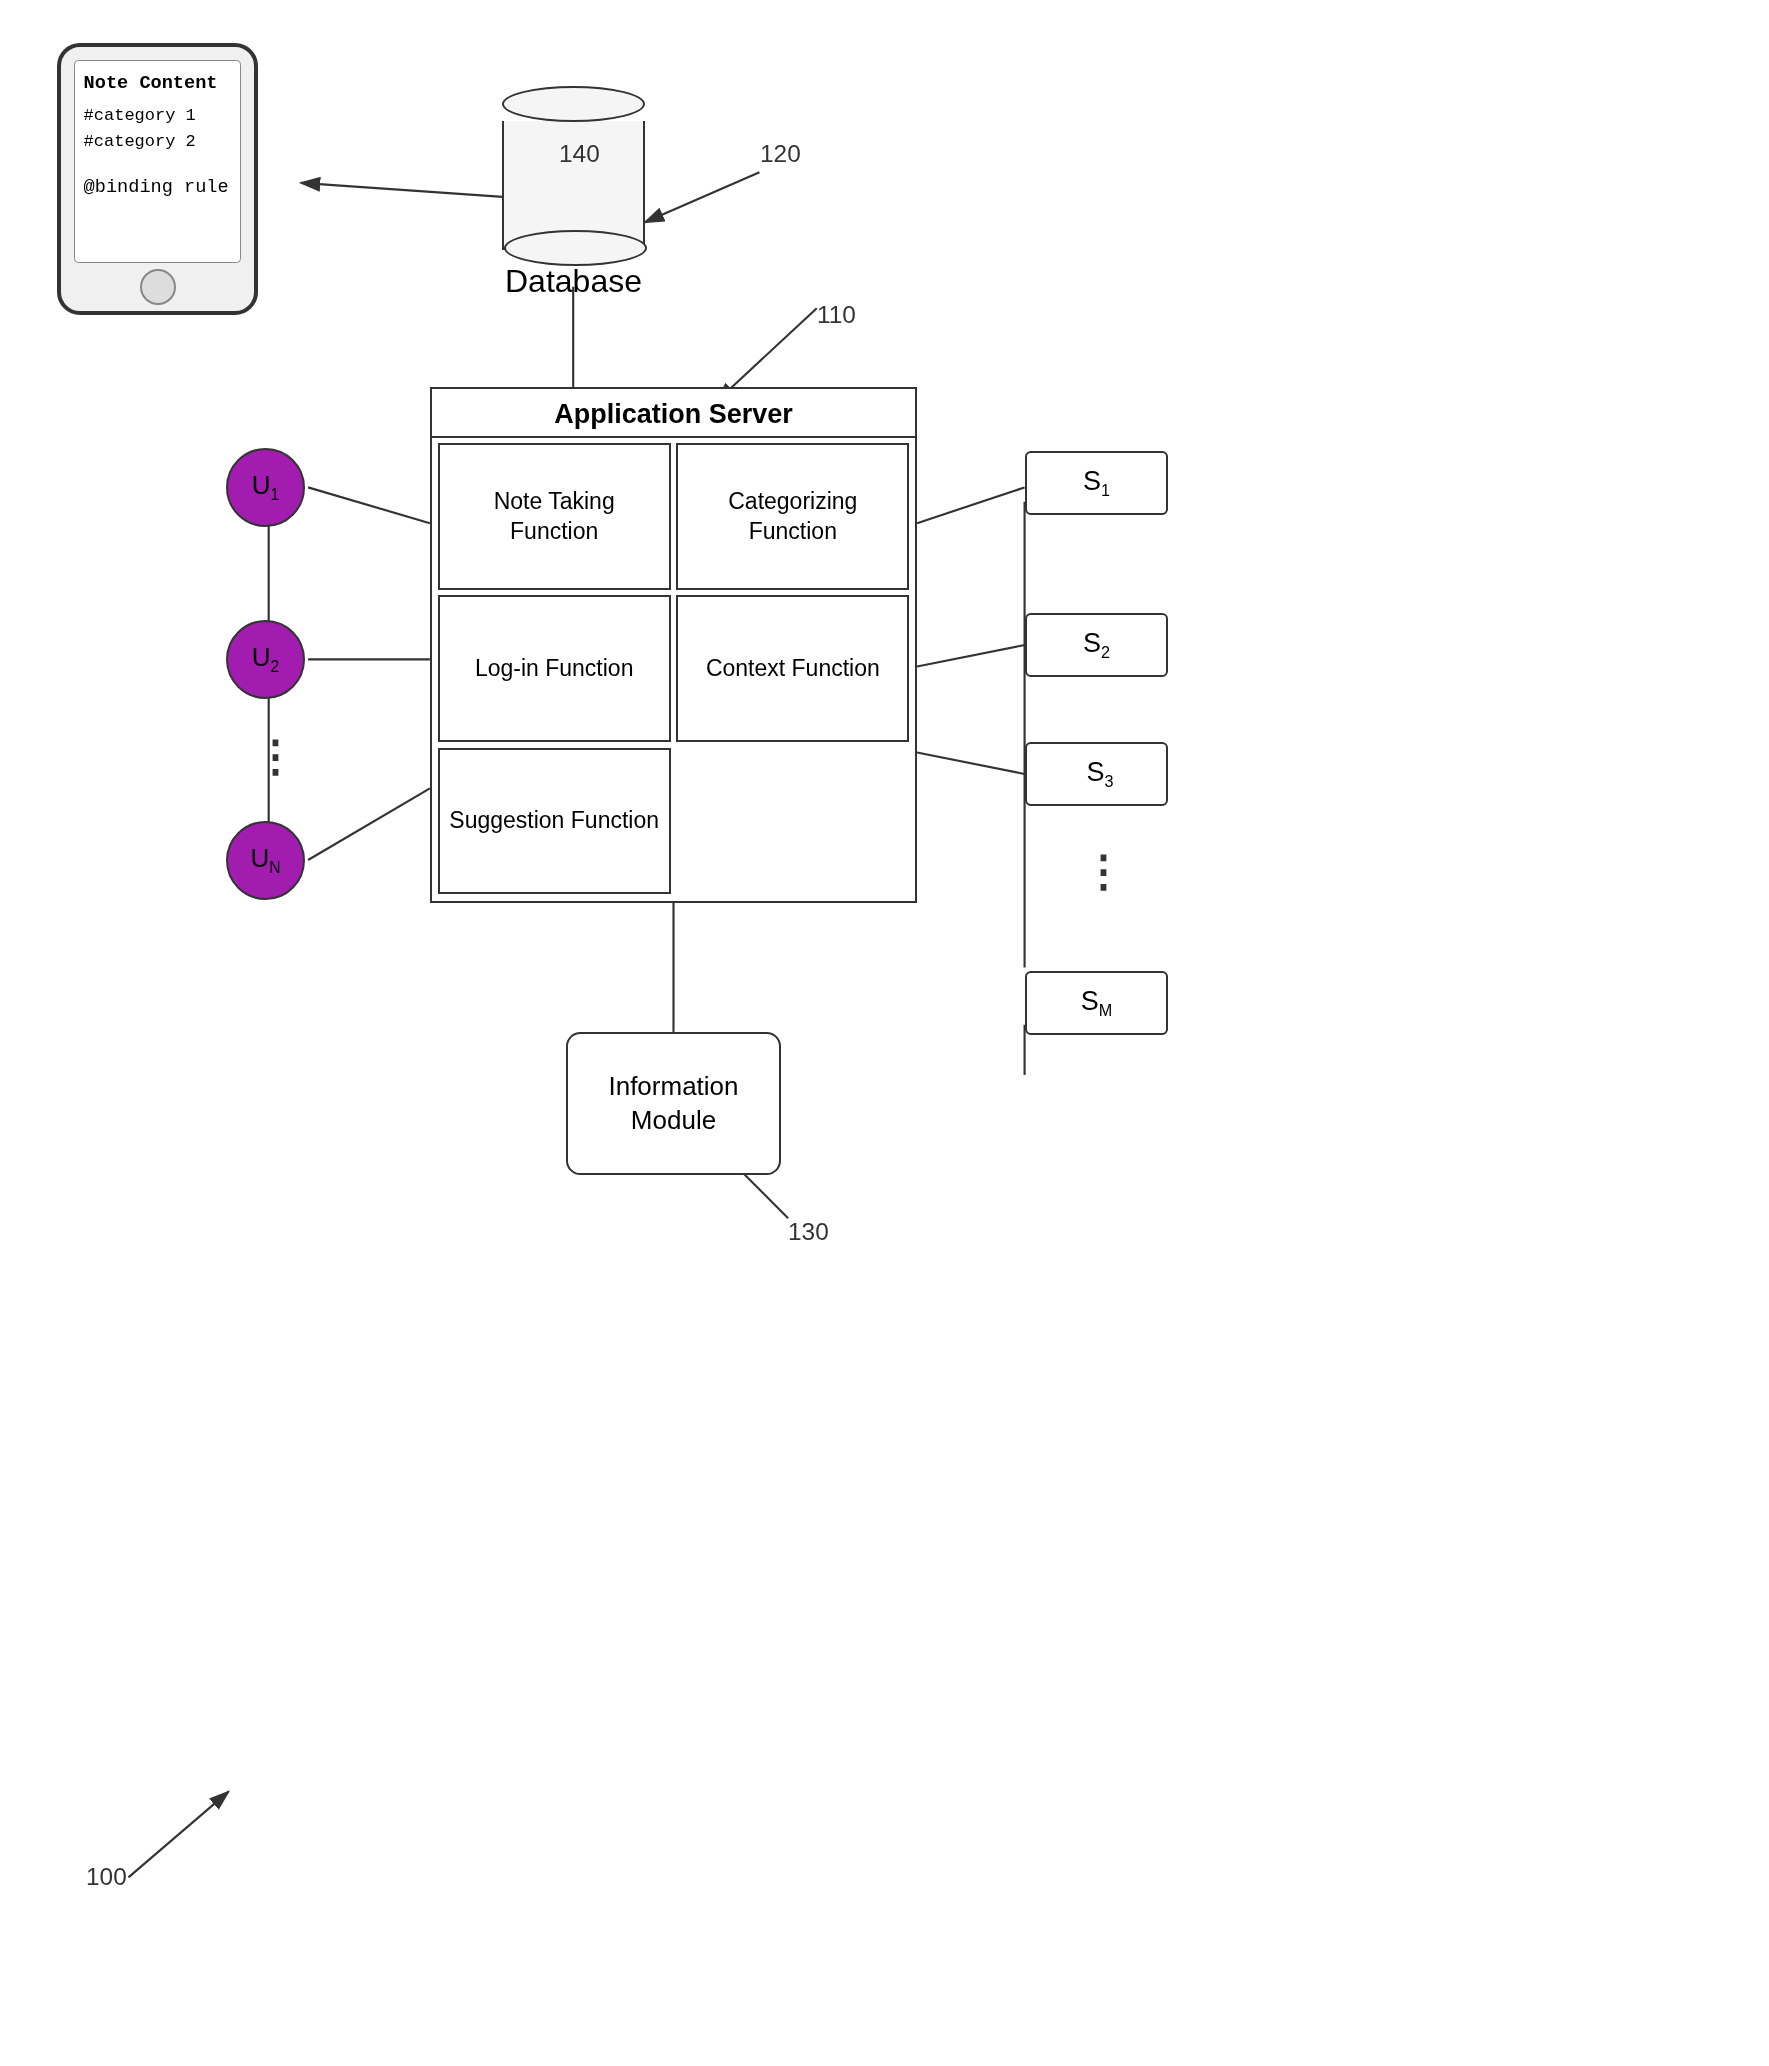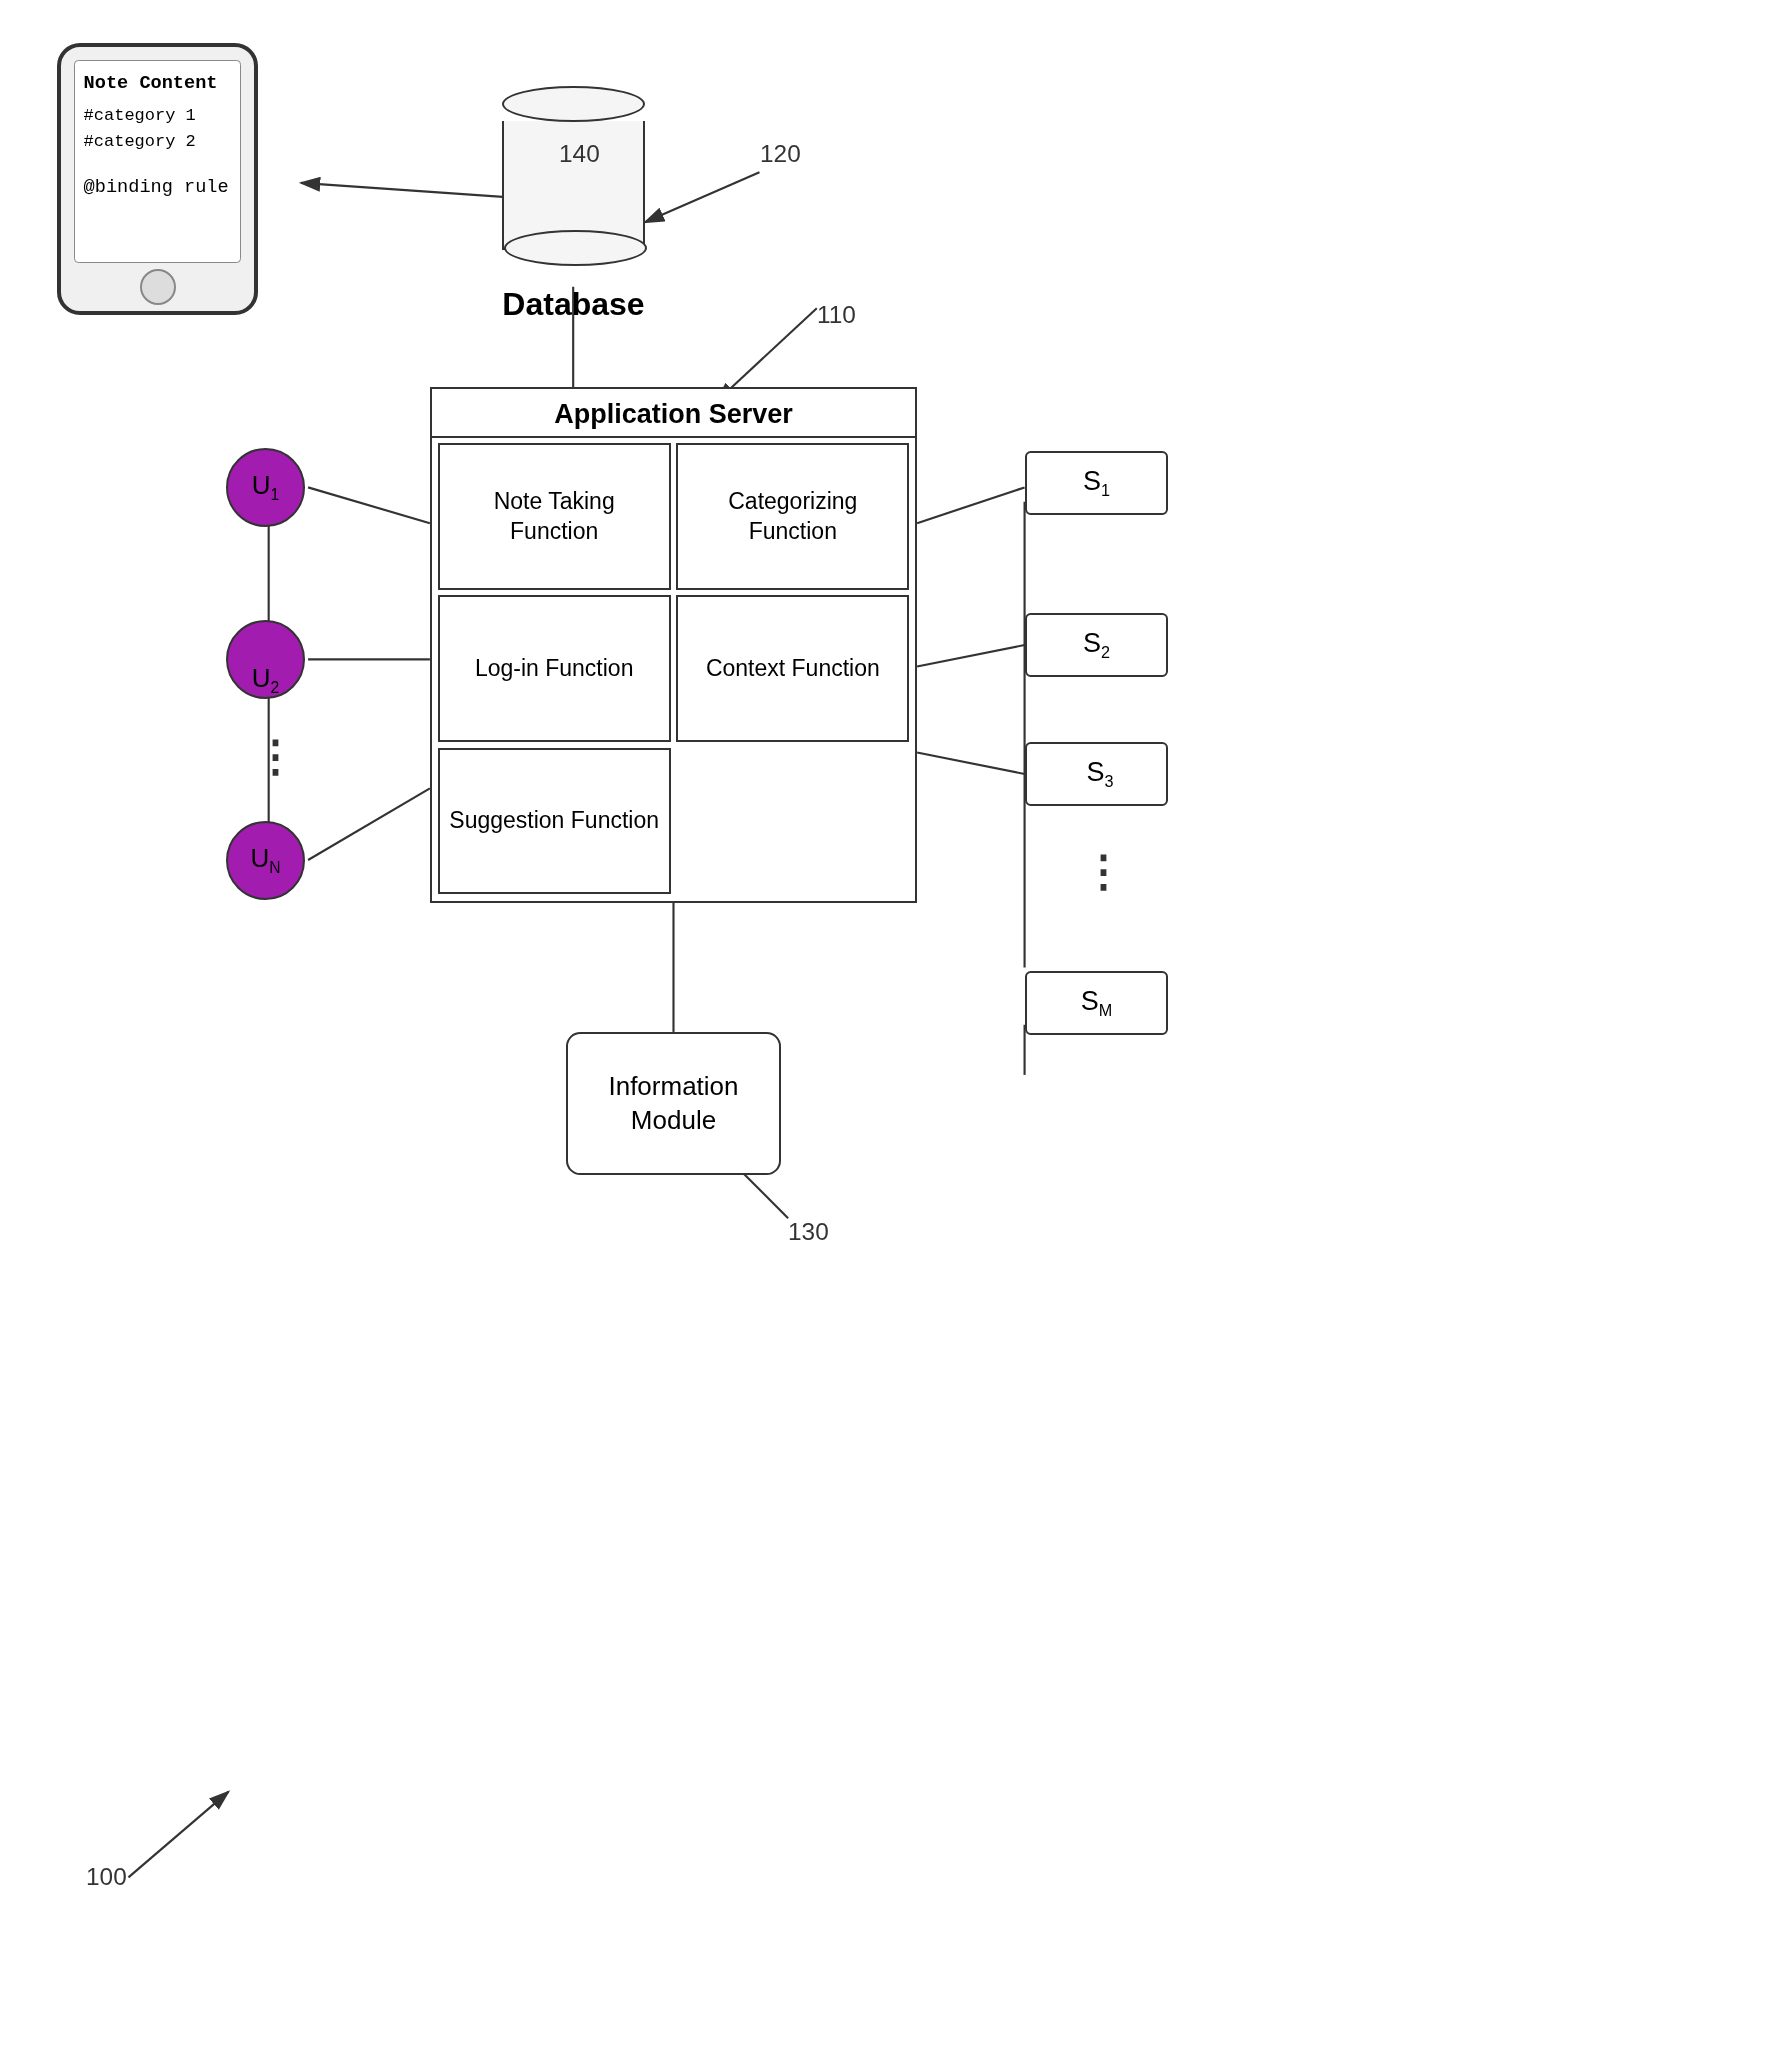--- a/index.html
+++ b/index.html
@@ -90,22 +90,22 @@
       height: 36px;
       border-radius: 50%;
       border: 2.1px solid #333;
       background: #f5f5f5;
       position: absolute;
       bottom: -18px;
       left: 0;
     }
     .db-label {
       font-size: 32px;
-      font-weight: bold;
-      margin-top: 36px;
+      font-weight: normal;
+      margin-top: 13px;
       text-align: center;
     }
 
     
     .app-server {
       position: absolute;
       top: 387px;
       left: 430px;
       width: 487px;
       height: 516px;
@@ -293,21 +293,21 @@
       <div class="function-cell">Log-in Function</div>
       <div class="function-cell">Context Function</div>
       <div class="function-cell">Suggestion Function</div>
     </div>
   </div>
 
   <div class="user-circle" style="top: 448px; left: 226px;">
     <span>U<sub>1</sub></span>
   </div>
 
-  <div class="user-circle" style="top: 620px; left: 226px; align-items: flex-end;">
+  <div class="user-circle" style="top: 620px; left: 226px;">
     <span>U<sub>2</sub></span>
   </div>
 
   <div class="dots-label" style="top: 731px; left: 254px;">⋮</div>
 
   <div class="user-circle" style="top: 821px; left: 226px;">
     <span>U<sub>N</sub></span>
   </div>
 
   <div class="server-box" style="top: 451px; left: 1025px;">

